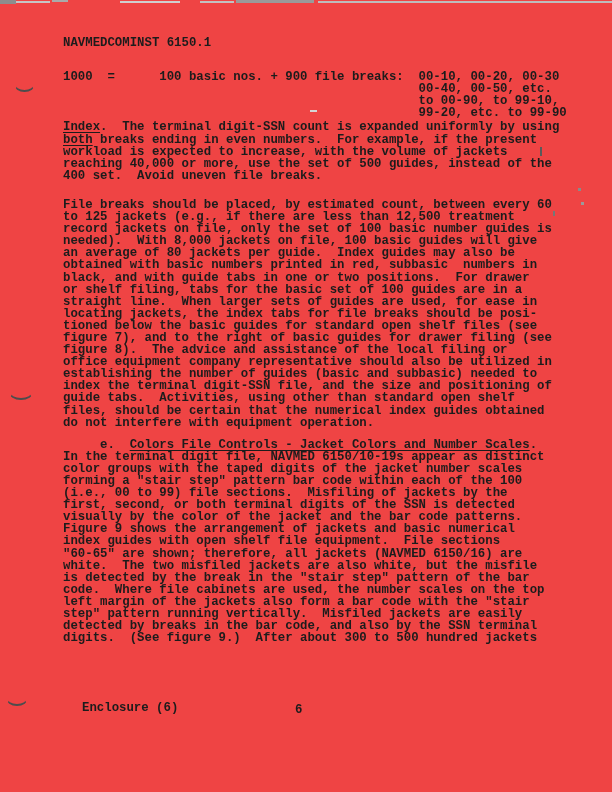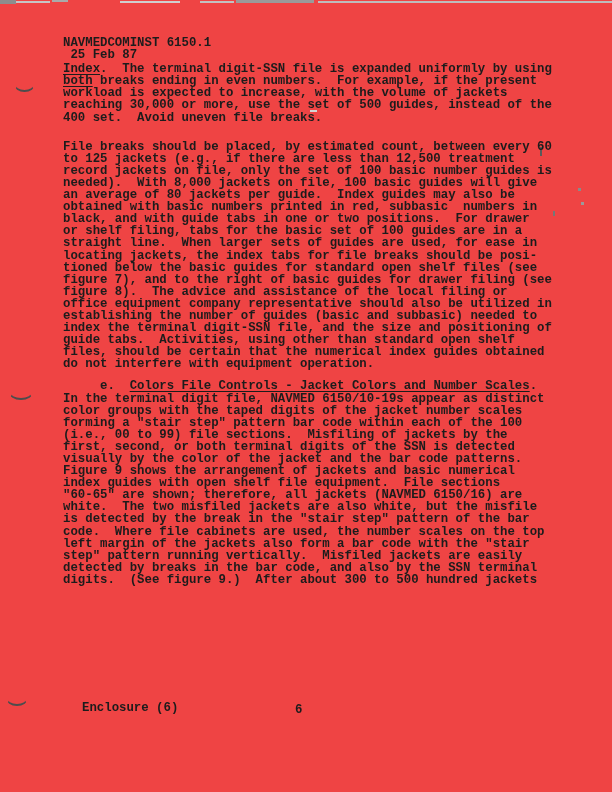--- a/index.html
+++ b/index.html
@@ -67,28 +67,31 @@
   <div class="speck" style="left:540px;top:147px;width:2px;height:9px;background:#5a5a5a;"></div>
   <div class="speck" style="left:578px;top:188px;width:3px;height:3px;background:#8a8a8a;"></div>
   <div class="speck" style="left:581px;top:202px;width:3px;height:3px;background:#9a9a9a;"></div>
   <div class="speck" style="left:553px;top:211px;width:2px;height:5px;background:#777777;"></div>
   <div class="speck" style="left:310px;top:110px;width:7px;height:2px;background:#d5d5d5;"></div>
 
   <div class="doc-body">
 
     <div>
       <div class="tw">NAVMEDCOMINST 6150.1</div>
-      <div class="tw"> 25 Feb 87</div>
     </div>
 
+    <div class="tw eq-block">1000  =      100 basic nos. + 900 file breaks:  00-10, 00-20, 00-30
+                                                00-40, 00-50, etc.
+                                                to 00-90, to 99-10,
+                                                99-20, etc. to 99-90</div>
 
-    <div class="tw note-block"><span class="u">Index</span><span>.  The terminal digit-SSN file is expanded uniformly by using
+    <div class="tw note-block"><span class="u">Index</span><span>.  The terminal digit-SSN count is expanded uniformly by using
 </span><span class="u">both</span><span> breaks ending in even numbers.  For example, if the present
 workload is expected to increase, with the volume of jackets
-reaching 30,000 or more, use the set of 500 guides, instead of the
+reaching 40,000 or more, use the set of 500 guides, instead of the
 400 set.  Avoid uneven file breaks.</span></div>
 
     <div class="tw p2-block">File breaks should be placed, by estimated count, between every 60
 to 125 jackets (e.g., if there are less than 12,500 treatment
 record jackets on file, only the set of 100 basic number guides is
 needed).  With 8,000 jackets on file, 100 basic guides will give
 an average of 80 jackets per guide.  Index guides may also be
 obtained with basic numbers printed in red, subbasic  numbers in
 black, and with guide tabs in one or two positions.  For drawer
 or shelf filing, tabs for the basic set of 100 guides are in a

